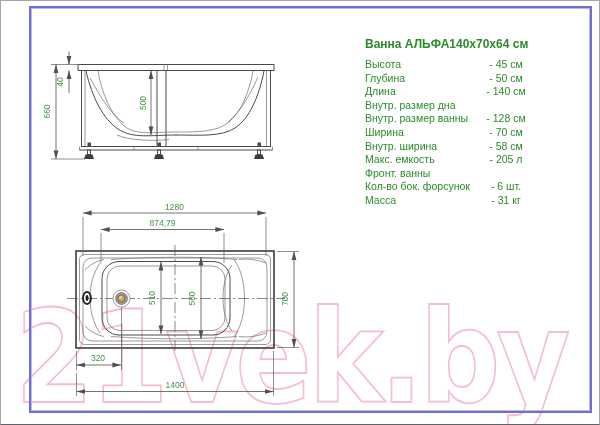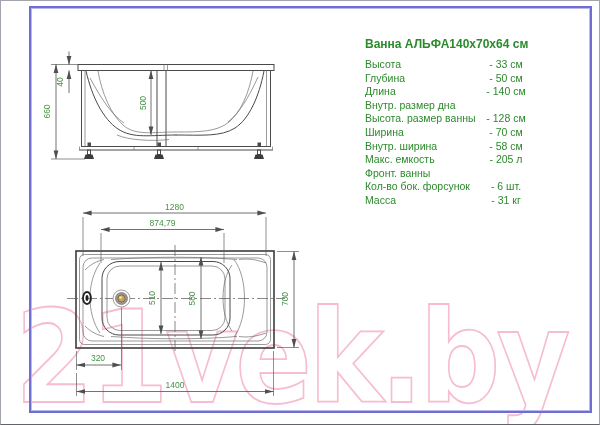--- a/index.html
+++ b/index.html
@@ -166,35 +166,35 @@
     </g>
   </svg>
 
   <div id="frame"></div>
 
   <div id="title">Ванна АЛЬФА140х70х64 см</div>
 
   <div id="specs">
     <div class="spec-row">
       <span class="spec-label">Высота</span>
-      <span class="spec-value">- 33 см</span>
+      <span class="spec-value">- 45 см</span>
     </div>
     <div class="spec-row">
       <span class="spec-label">Глубина</span>
       <span class="spec-value">- 50 см</span>
     </div>
     <div class="spec-row">
       <span class="spec-label">Длина</span>
       <span class="spec-value">- 140 см</span>
     </div>
     <div class="spec-row">
       <span class="spec-label">Внутр. размер дна</span>
     </div>
     <div class="spec-row">
-      <span class="spec-label">Высота. размер ванны</span>
+      <span class="spec-label">Внутр. размер ванны</span>
       <span class="spec-value">- 128 см</span>
     </div>
     <div class="spec-row">
       <span class="spec-label">Ширина</span>
       <span class="spec-value">- 70 см</span>
     </div>
     <div class="spec-row">
       <span class="spec-label">Внутр. ширина</span>
       <span class="spec-value">- 58 см</span>
     </div>

